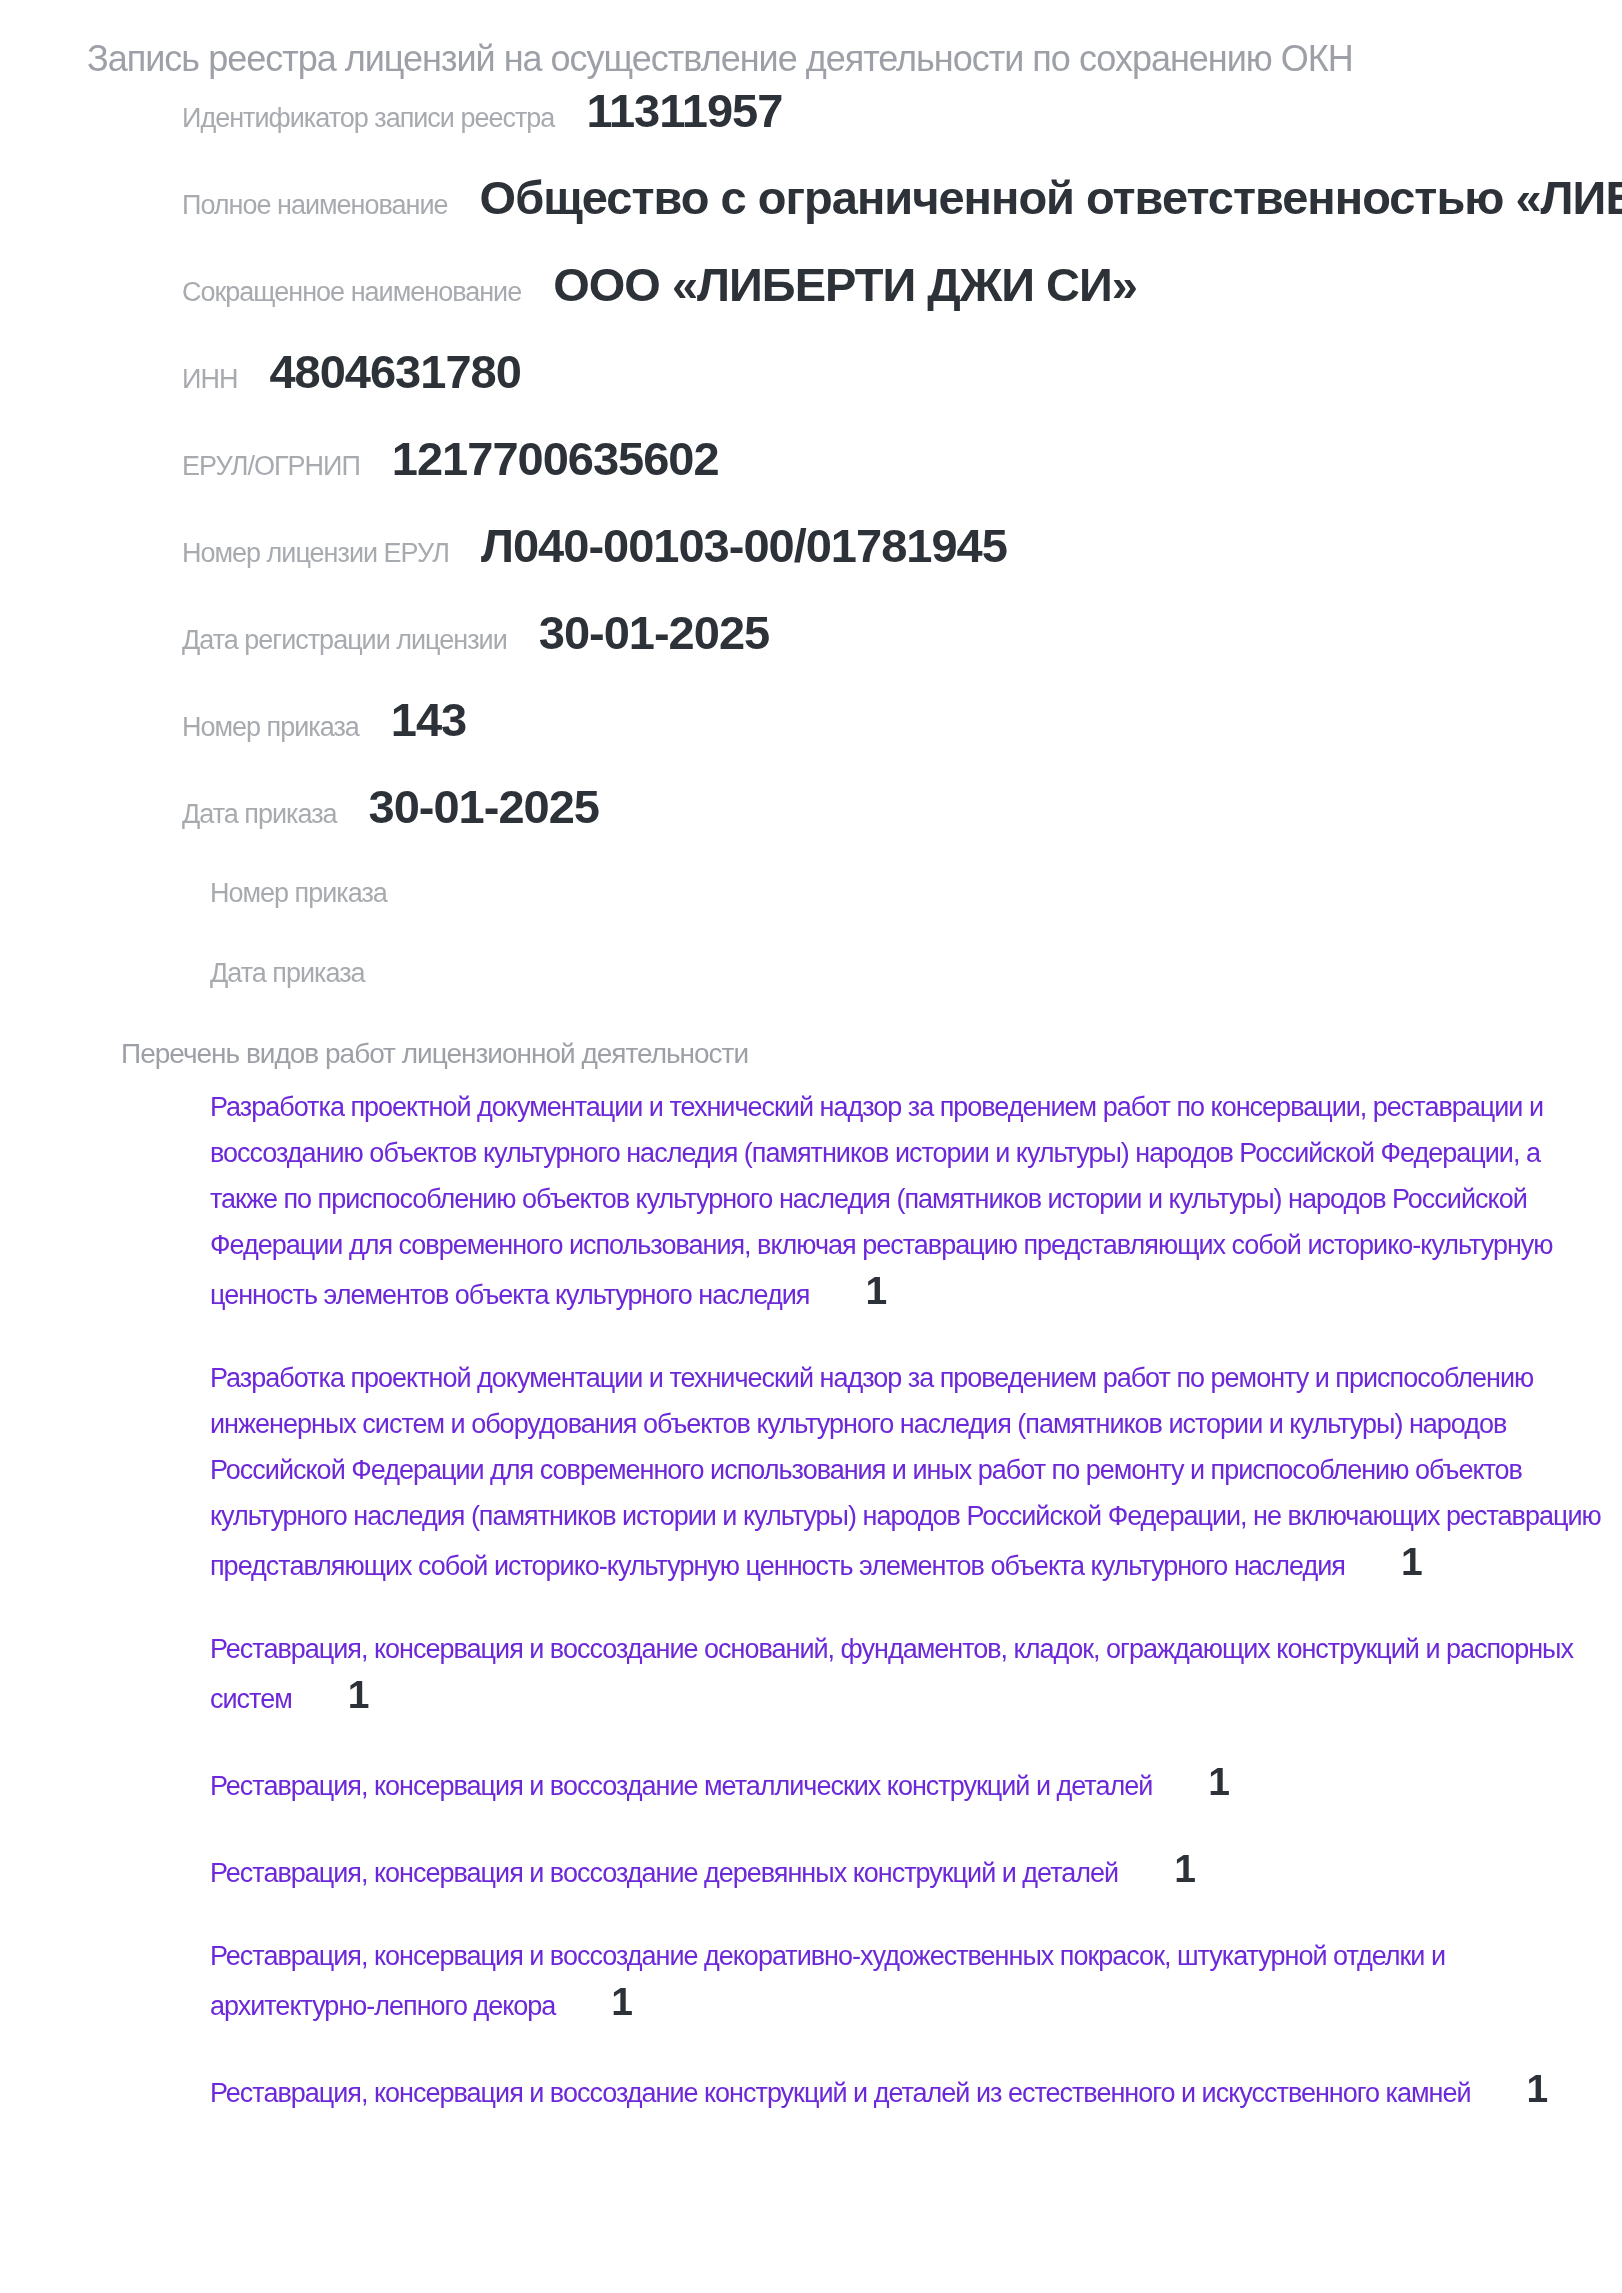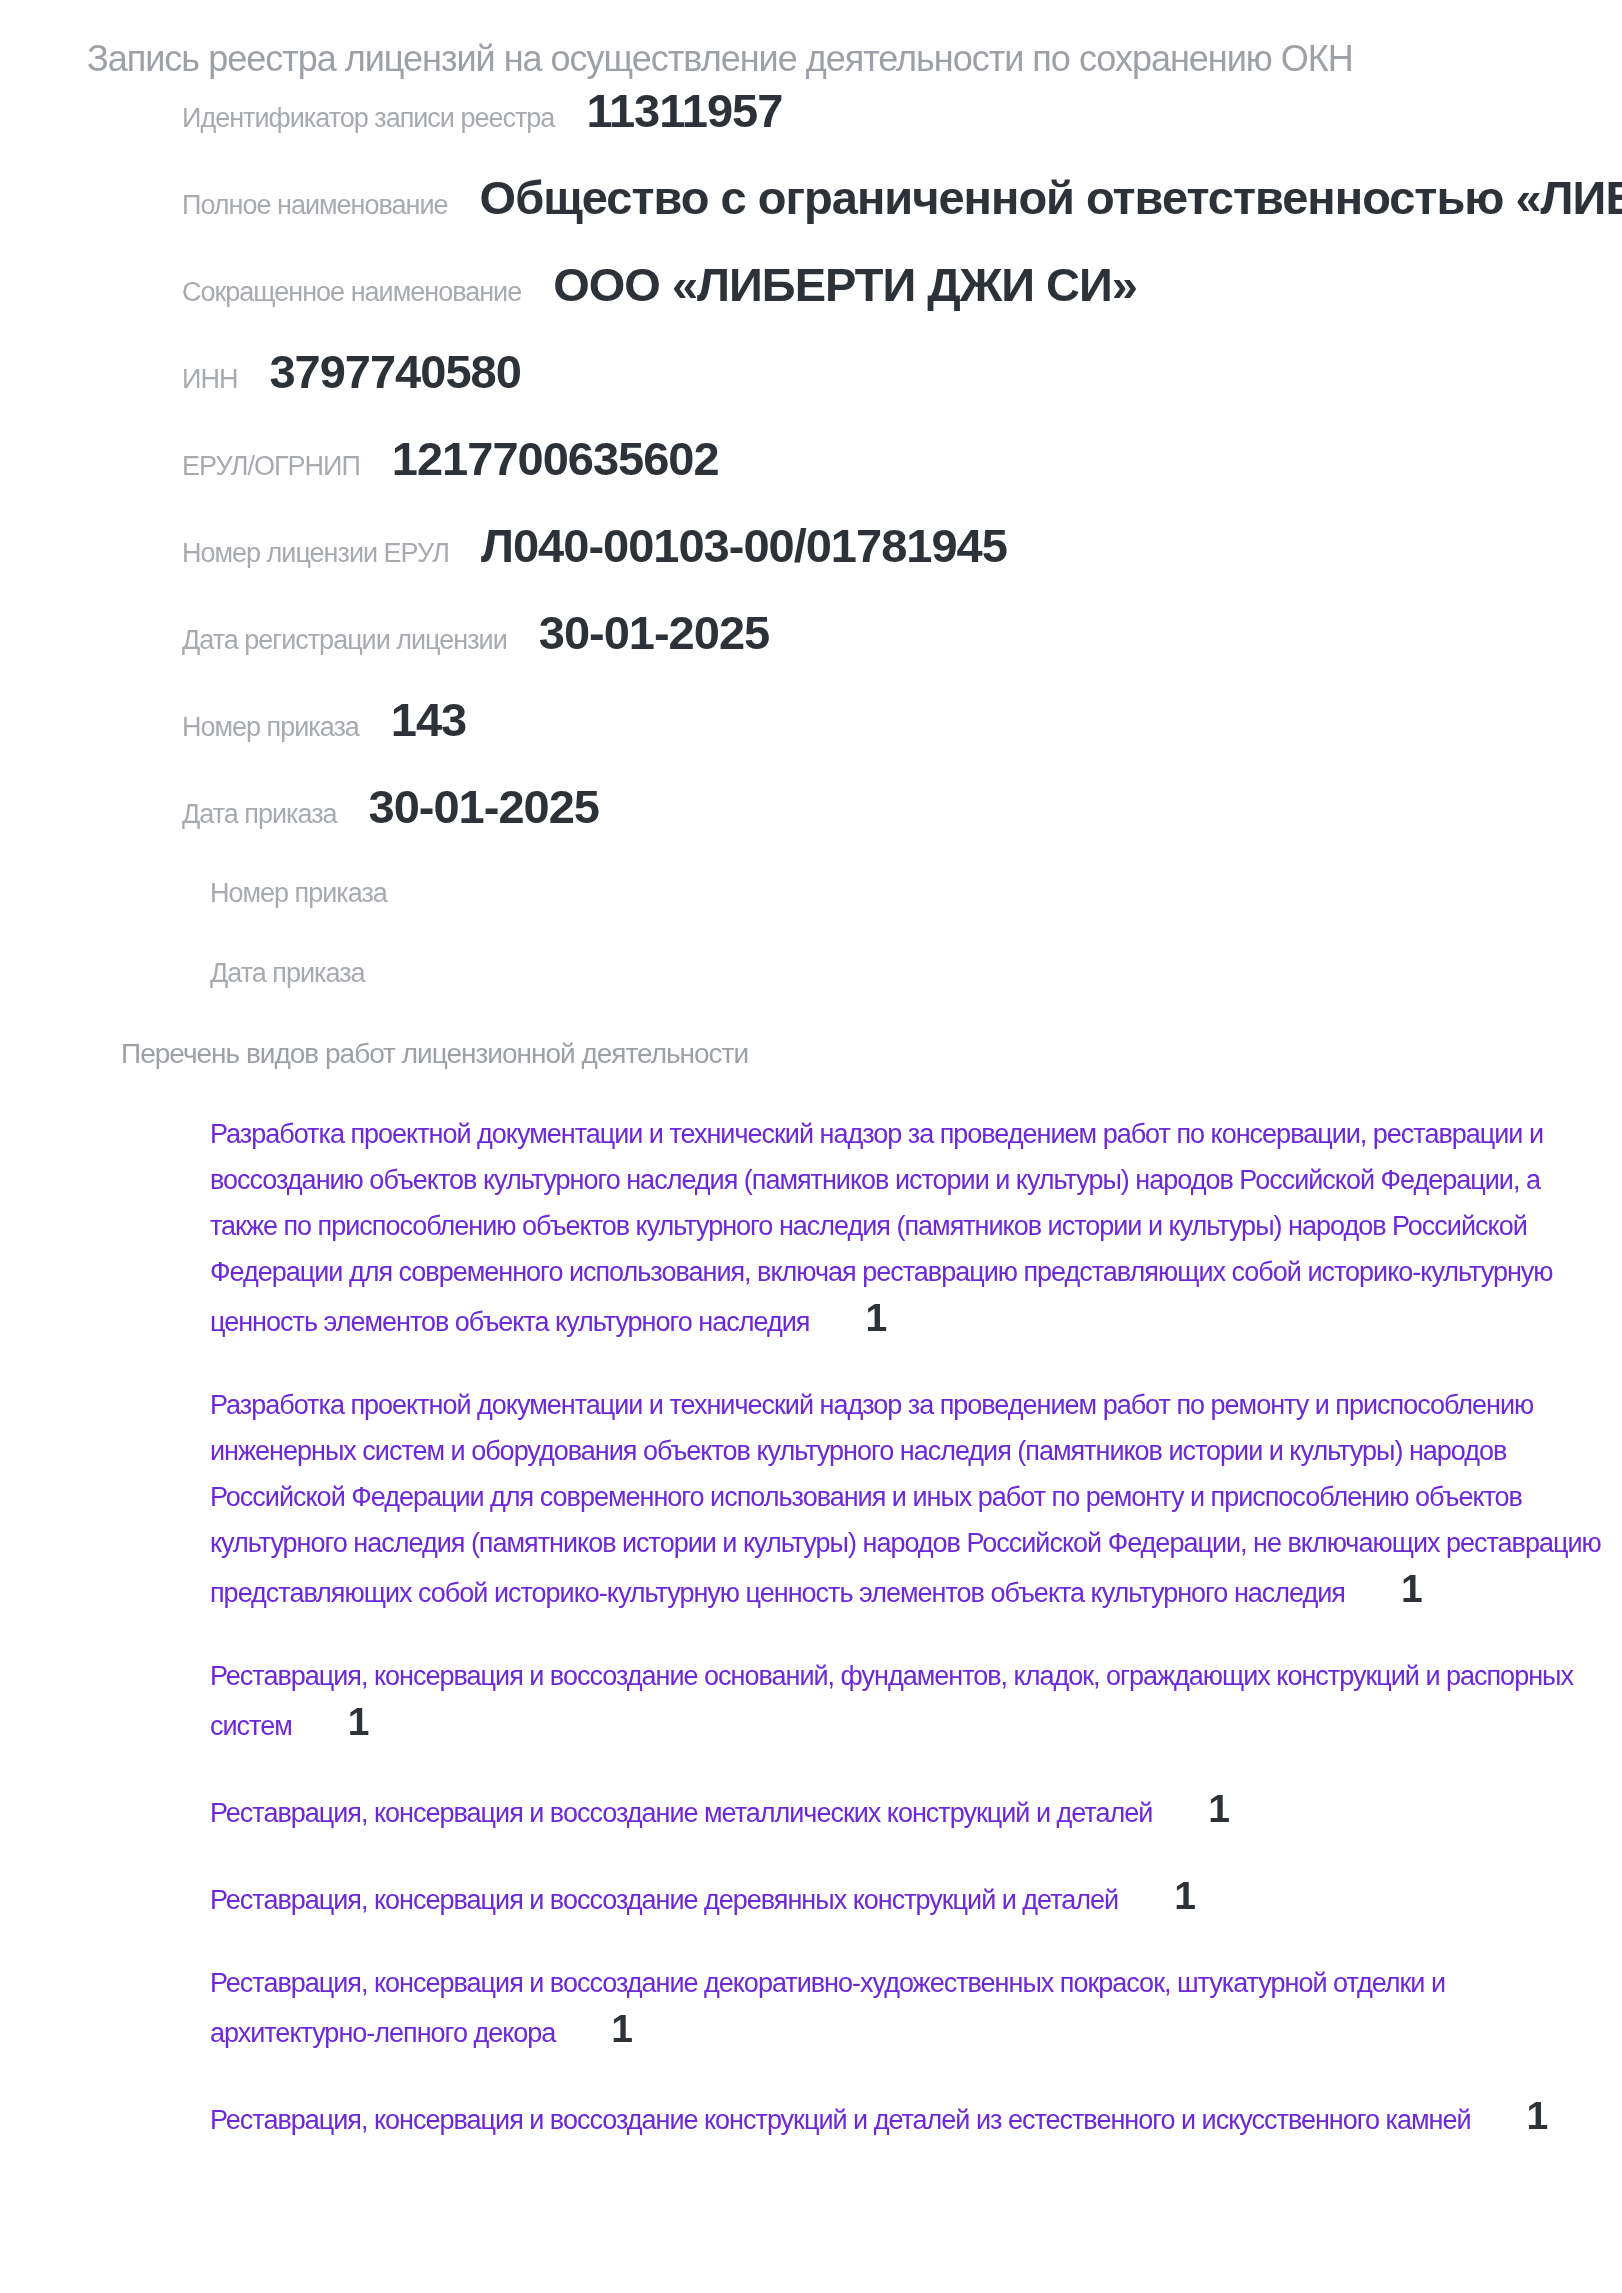--- a/index.html
+++ b/index.html
@@ -27,21 +27,21 @@
   }
   .section-title {
     margin: 17.4px 0 19.3px 121px;
     font-size: 28px;
     font-weight: 400;
     line-height: 33px;
     color: #9da1a7;
   }
   .section-title.works {
     margin-top: 0;
-    margin-bottom: 32px;
+    margin-bottom: 5px;
   }
   .fields {
     margin-left: 182px;
   }
   .fields.sub {
     margin-left: 210px;
   }
   .field-row {
     display: flex;
     align-items: baseline;
@@ -107,21 +107,21 @@
     <span class="field-value">Общество с ограниченной ответственностью «ЛИБЕРТИ ДЖИ СИ»</span>
   </div>
 
   <div class="field-row">
     <span class="field-label">Сокращенное наименование</span>
     <span class="field-value">ООО «ЛИБЕРТИ ДЖИ СИ»</span>
   </div>
 
   <div class="field-row">
     <span class="field-label">ИНН</span>
-    <span class="field-value">3797740580</span>
+    <span class="field-value">4804631780</span>
   </div>
 
   <div class="field-row">
     <span class="field-label">ЕРУЛ/ОГРНИП</span>
     <span class="field-value">1217700635602</span>
   </div>
 
   <div class="field-row">
     <span class="field-label">Номер лицензии ЕРУЛ</span>
     <span class="field-value">Л040-00103-00/01781945</span>

